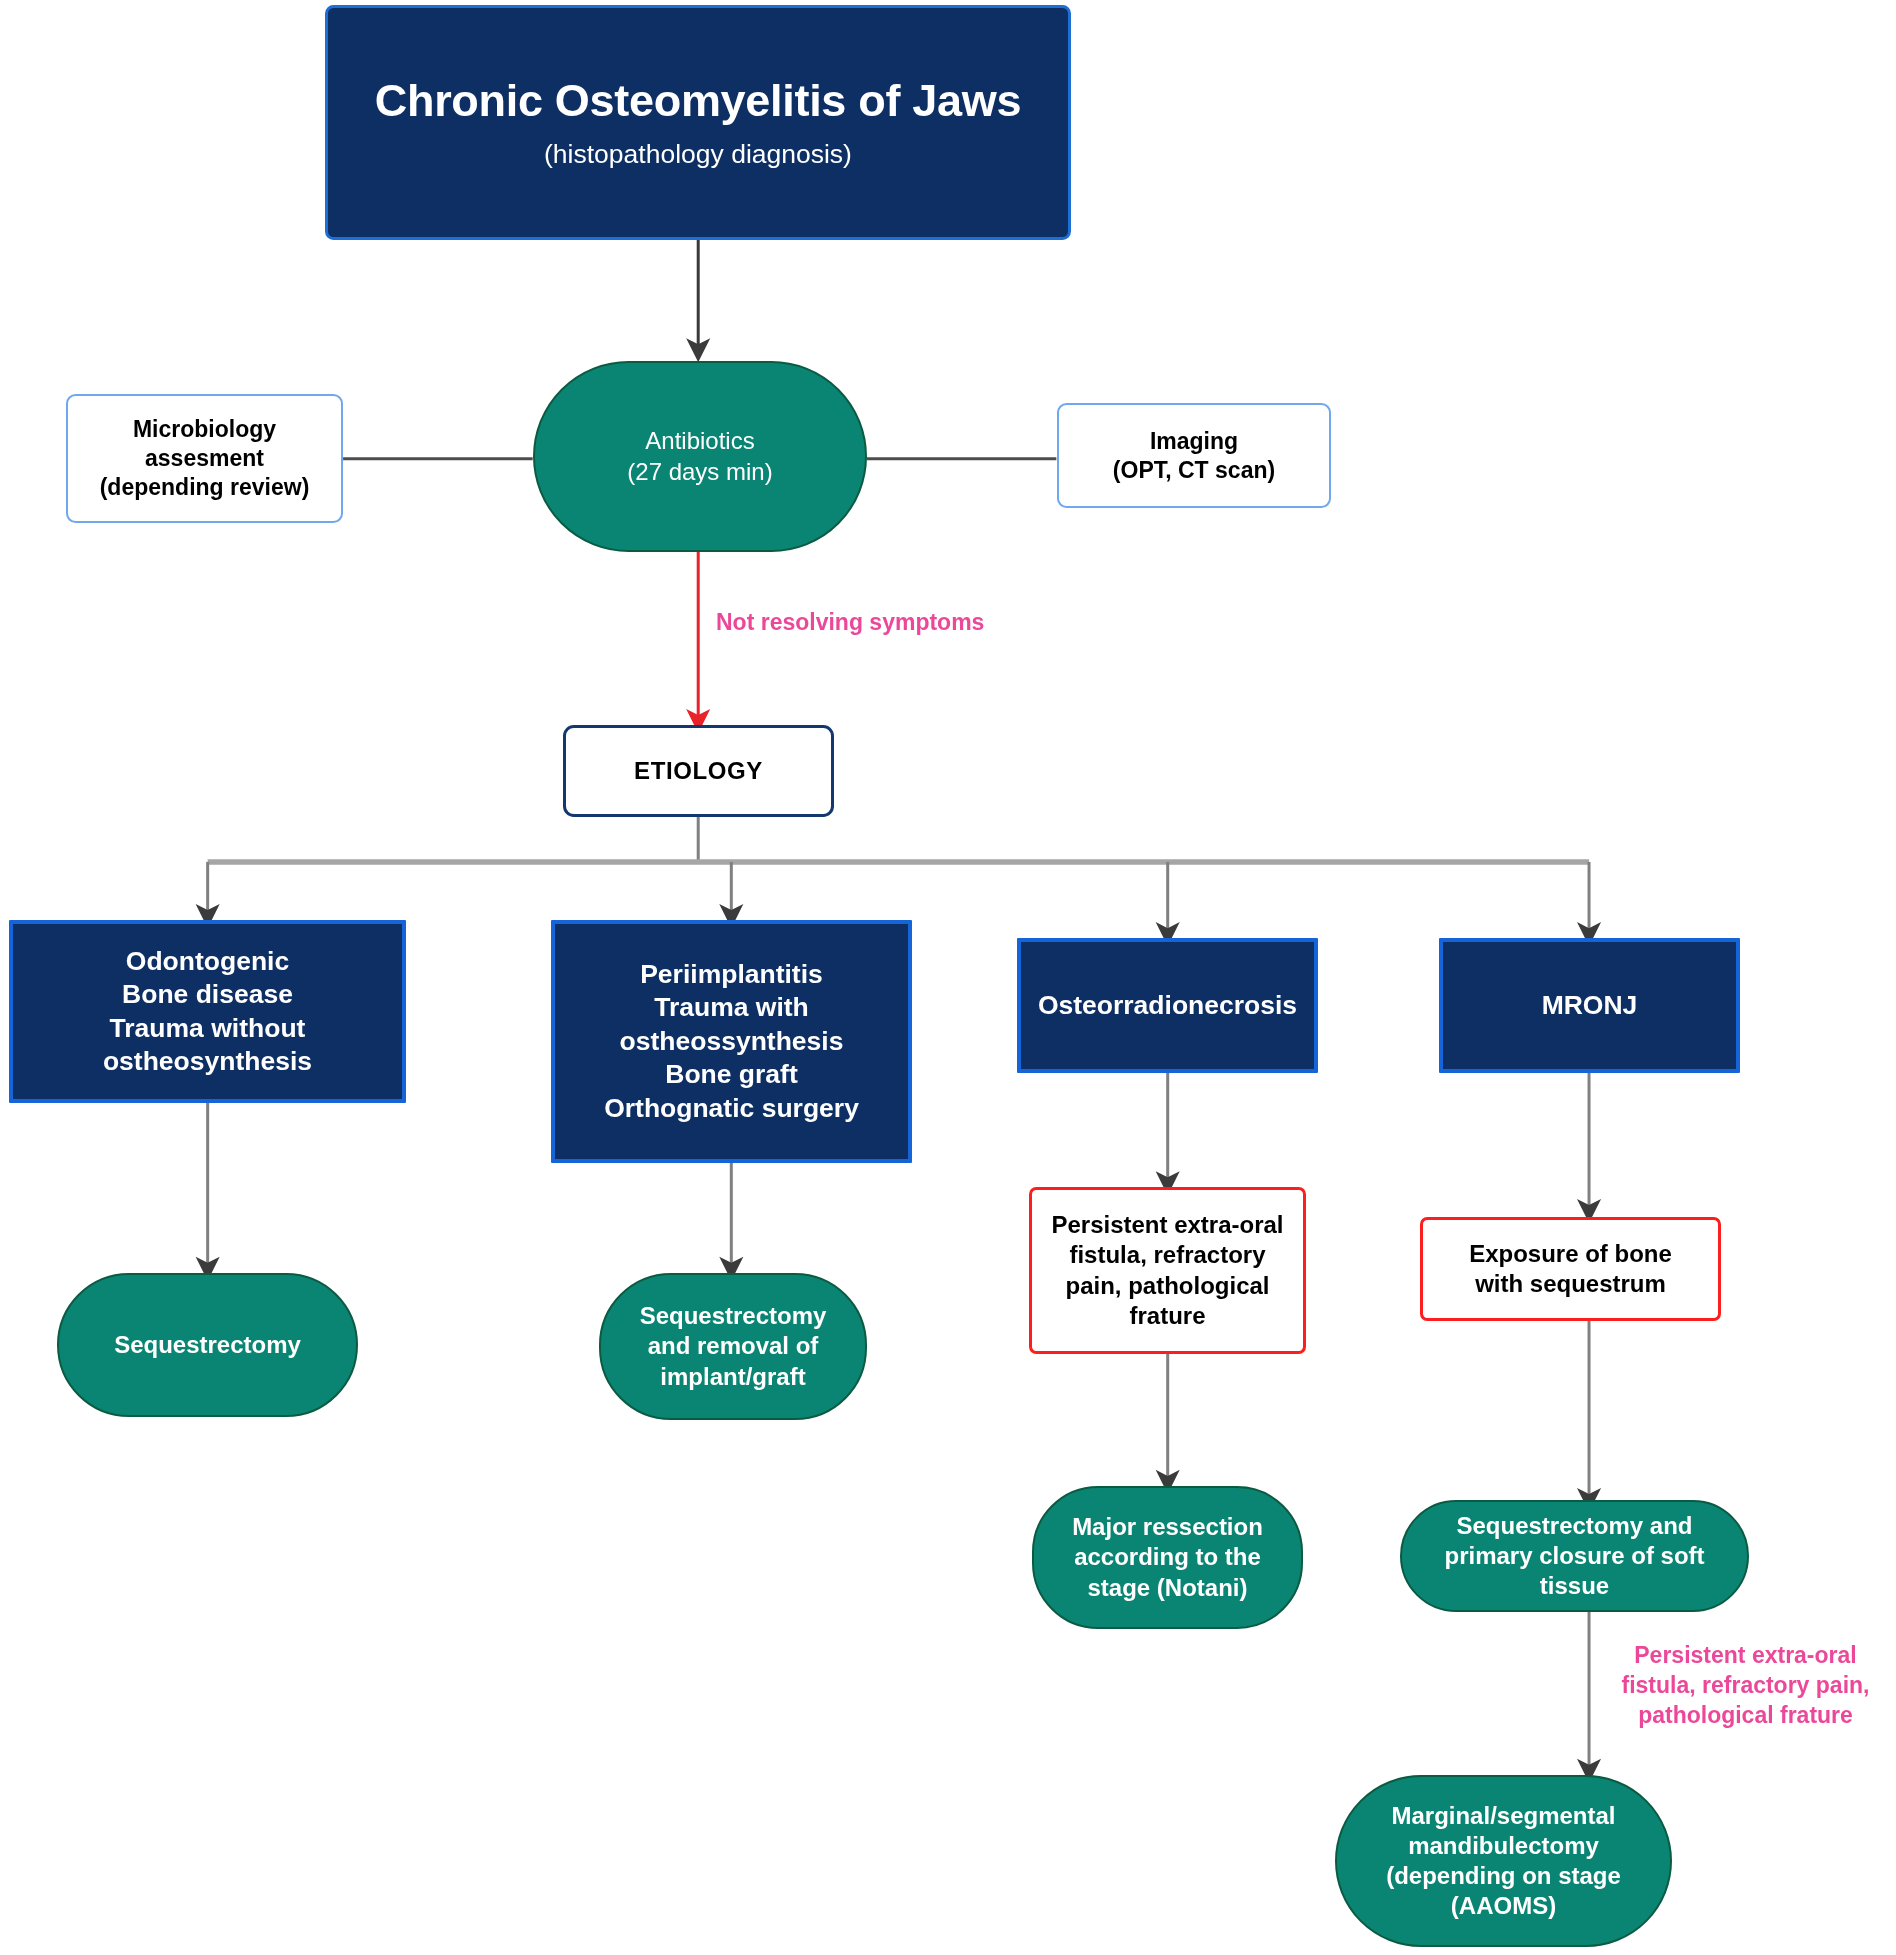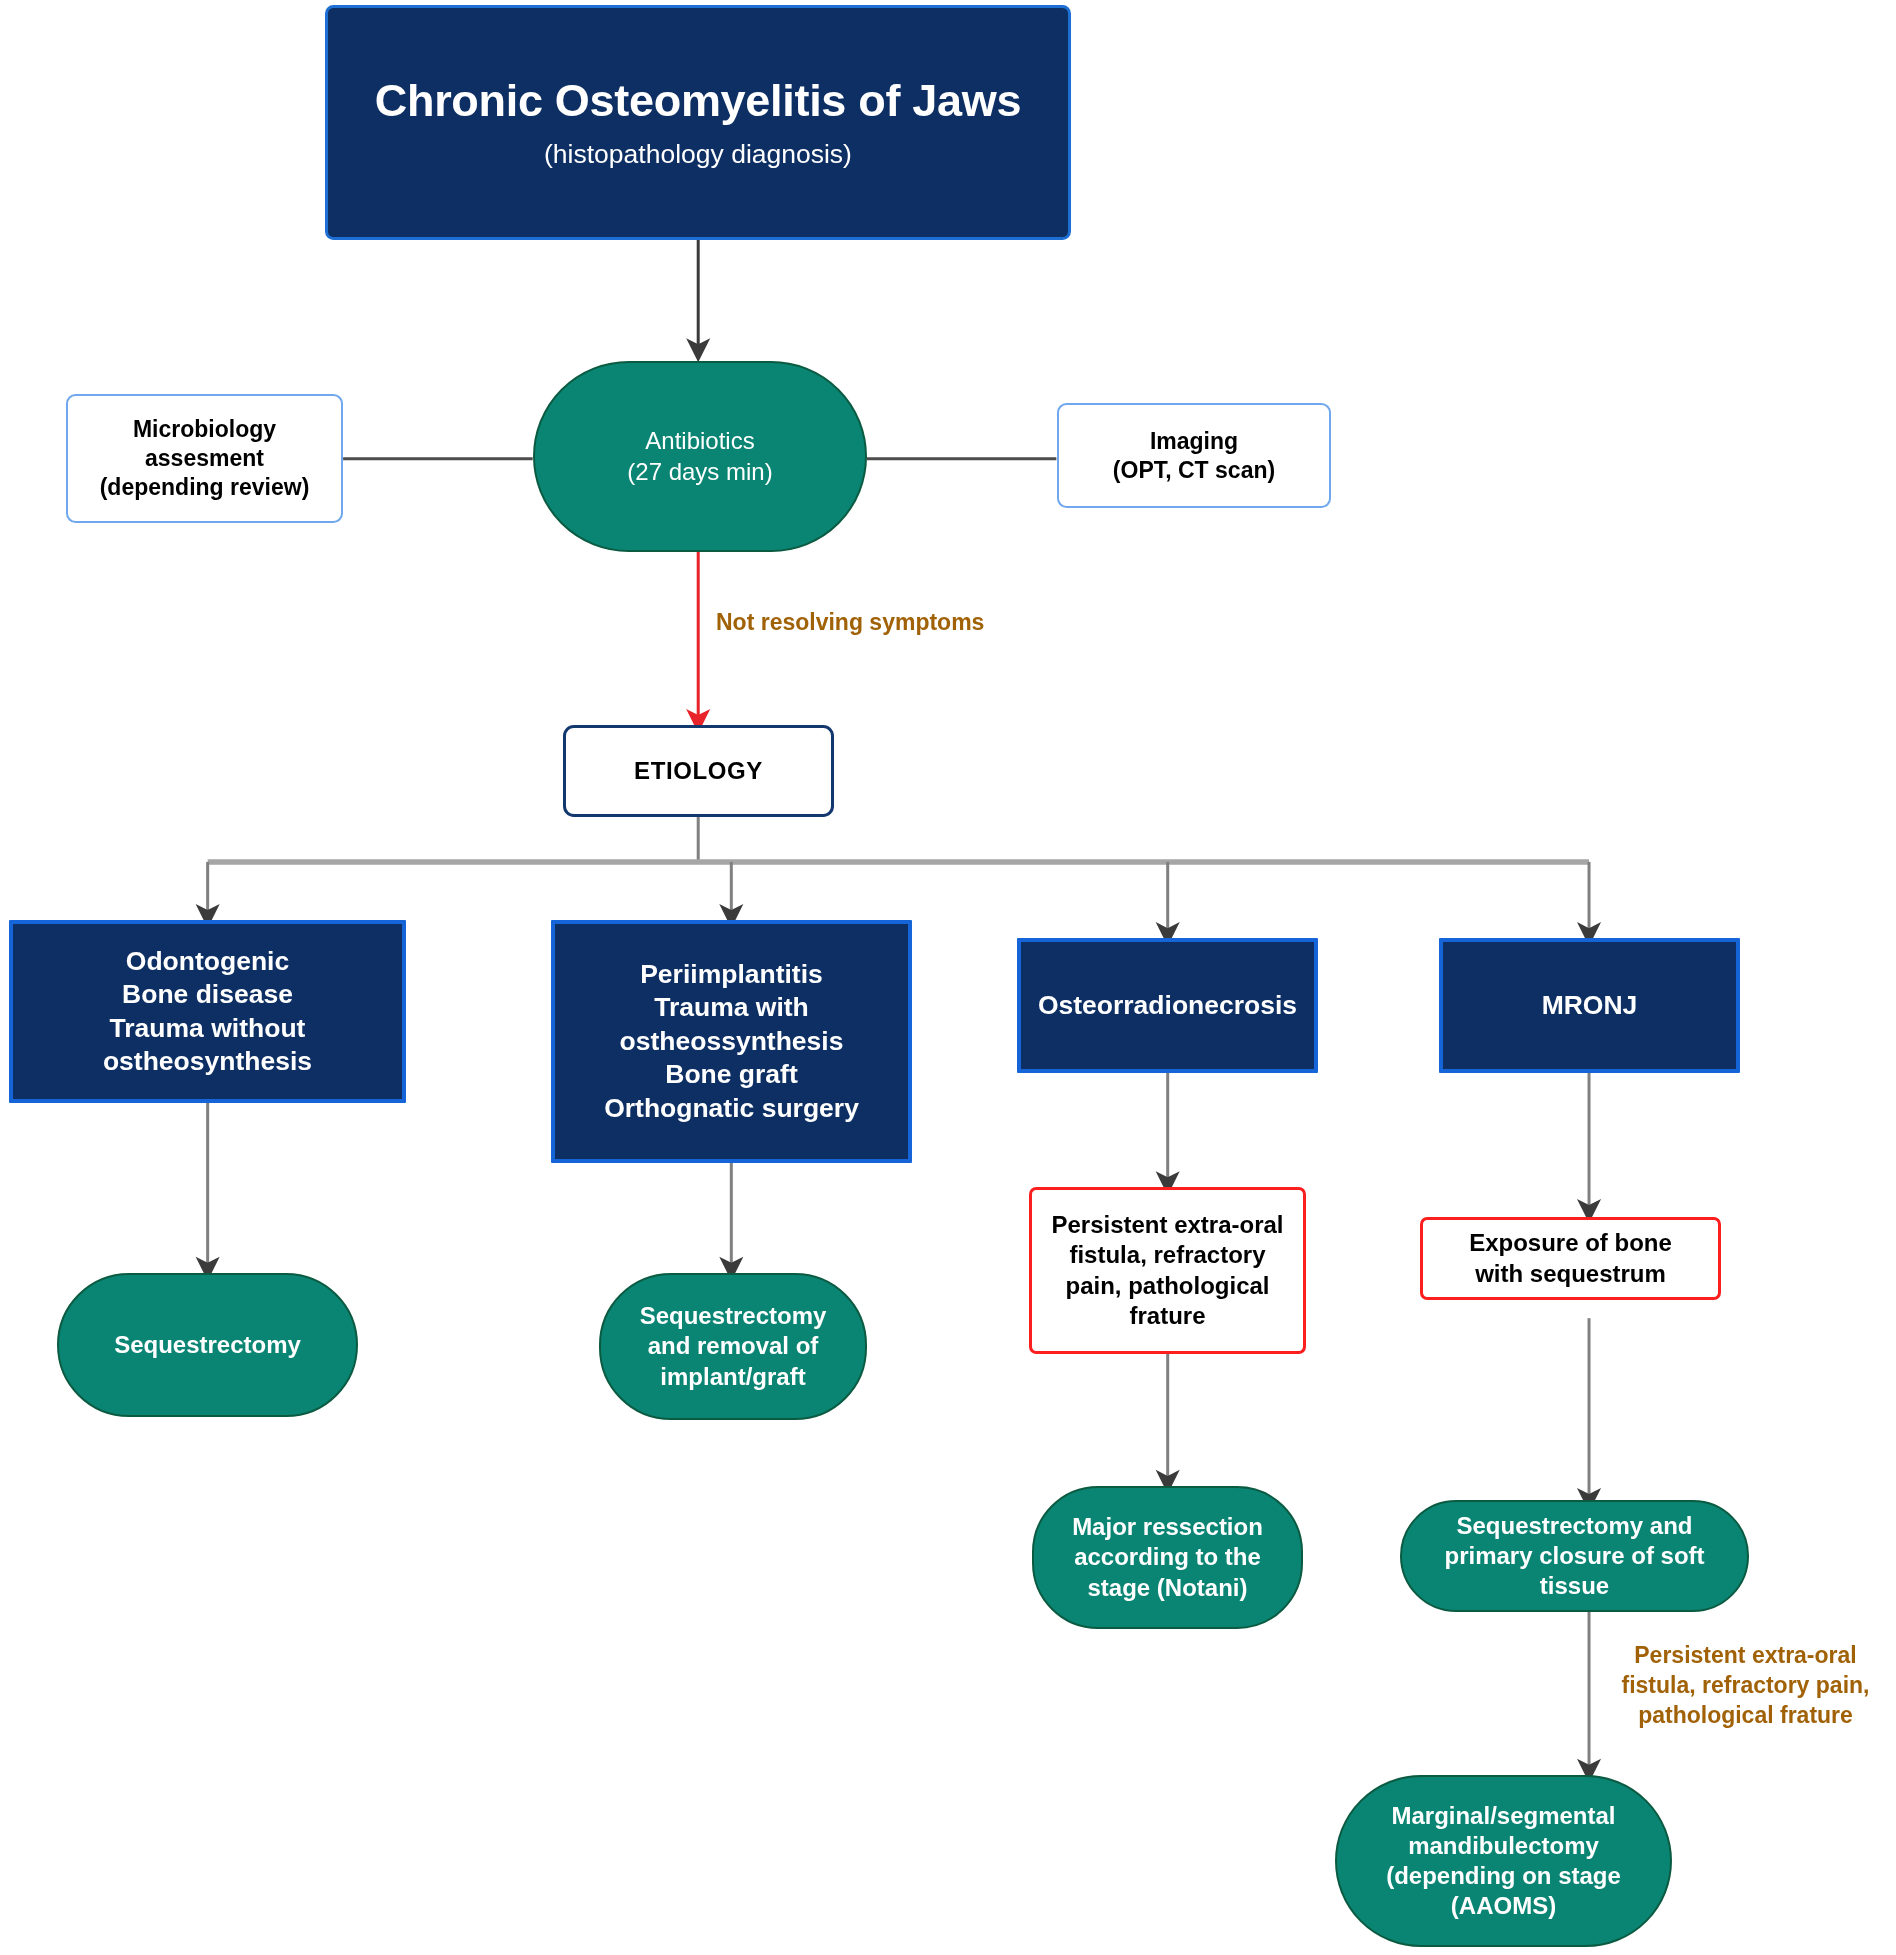--- a/index.html
+++ b/index.html
@@ -105,21 +105,21 @@
     border: 3.6px solid #fb1f1f;
     border-radius: 7.2px;
     color: #000000;
     font-size: 24px;
     font-weight: bold;
     padding: 4.8px 8.4px;
   }
 
   .edge-label {
     position: absolute;
-    color: #a16207;
+    color: #ec4899;
     font-size: 23px;
     font-weight: bold;
     line-height: 1.3;
     white-space: pre-line;
     text-align: center;
   }
 </style>
 </head>
 <body>
 
@@ -205,21 +205,21 @@
 fistula,  refractory
 pain, pathological
 frature</div>
 
   <div class="node n-green" style="left:1032px; top:1486px; width:271px; height:143px; border-radius:66px/66px;">Major ressection
 according to the
 stage (Notani)</div>
 
   <div class="node n-navy" style="left:1439px; top:938px; width:301px; height:135px;text-align:right;">MRONJ</div>
 
-  <div class="node n-red" style="left:1420px; top:1217px; width:301px; height:83px;">Exposure of bone
+  <div class="node n-red" style="left:1420px; top:1217px; width:301px; height:104px;">Exposure of bone
 with sequestrum</div>
 
   <div class="node n-green" style="left:1400px; top:1500px; width:349px; height:112px; border-radius:57px/57px;">Sequestrectomy  and
 primary closure of soft
 tissue</div>
 
   <div class="edge-label" style="left:1604px; top:1641px; width:283px; text-align:center;">Persistent extra-oral
 fistula, refractory pain,
 pathological frature</div>
 

